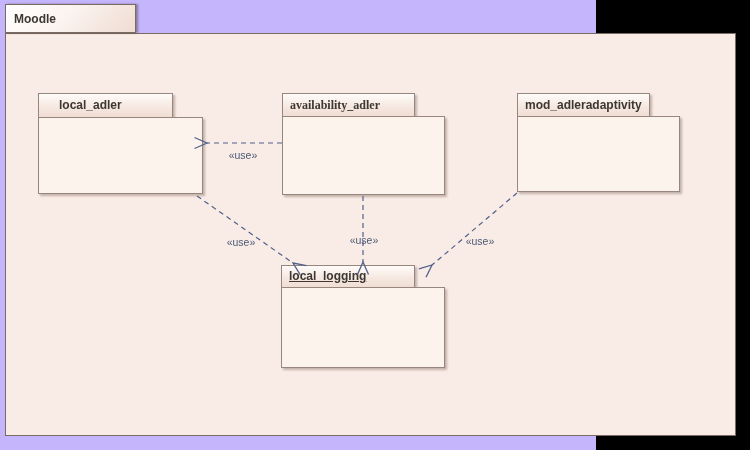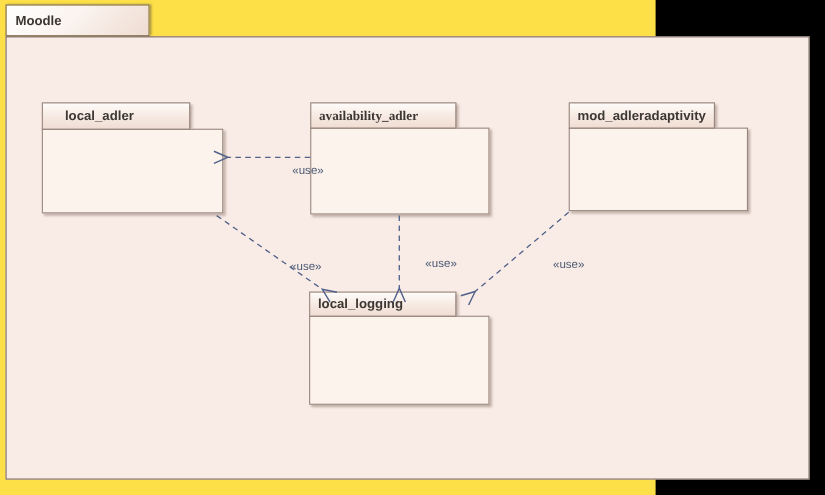--- a/index.html
+++ b/index.html
@@ -5,21 +5,21 @@
   html, body {
     margin: 0; padding: 0;
     width: 750px; height: 450px;
     background: #000000;
     font-family: "Liberation Sans", "DejaVu Sans", sans-serif;
     overflow: hidden;
   }
   .canvas {
     position: relative;
     width: 596px; height: 450px;
-    background: #fde047;
+    background: #c4b5fd;
   }
 
   
   .frame-body {
     position: absolute;
     left: 5px; top: 33px;
     width: 729px; height: 401px;
     background: #F9ECE6;
     border: 1px solid #7A6A62;
   }
@@ -73,40 +73,39 @@
   
   .pkg-availability-adler { left: 282px; top: 93px; }
   .pkg-availability-adler .pkg-tab  { width: 133px; height: 24px; line-height: 22px; font-family: Liberation Serif, serif; }
   .pkg-availability-adler .pkg-body { top: 23px; width: 163px; height: 79px; }
   
   .pkg-mod-adleradaptivity { left: 517px; top: 93px; }
   .pkg-mod-adleradaptivity .pkg-tab  { width: 133px; height: 24px; line-height: 22px; }
   .pkg-mod-adleradaptivity .pkg-body { top: 23px; width: 163px; height: 76px; }
   
   .pkg-local-logging      { left: 281px; top: 265px; }
-  .pkg-local-logging .pkg-tab  { width: 134px; height: 23px; line-height: 21px; }
+  .pkg-local-logging .pkg-tab  { width: 134px; height: 23px; line-height: 21px; text-decoration: underline; }
   .pkg-local-logging .pkg-body { top: 22px; width: 164px; height: 81px; }
 
   
   svg.edges {
     position: absolute;
     left: 0; top: 0;
     width: 750px; height: 450px;
     z-index: 5;
     pointer-events: none;
   }
   svg.edges line { pointer-events: stroke; }
   .edge-label {
     position: absolute;
     transform: translateX(-50%);
     font-size: 10.5px;
     color: #4C5A75;
     z-index: 6;
     white-space: nowrap;
-    margin-left: 37px;
   }
   .lbl-use-1 { left: 243px; top: 149px; }
   .lbl-use-2 { left: 241px; top: 236px; }
   .lbl-use-3 { left: 364px; top: 234px; }
   .lbl-use-4 { left: 480px; top: 235px; }
 </style>
 </head>
 <body>
 
 <div class="canvas">

